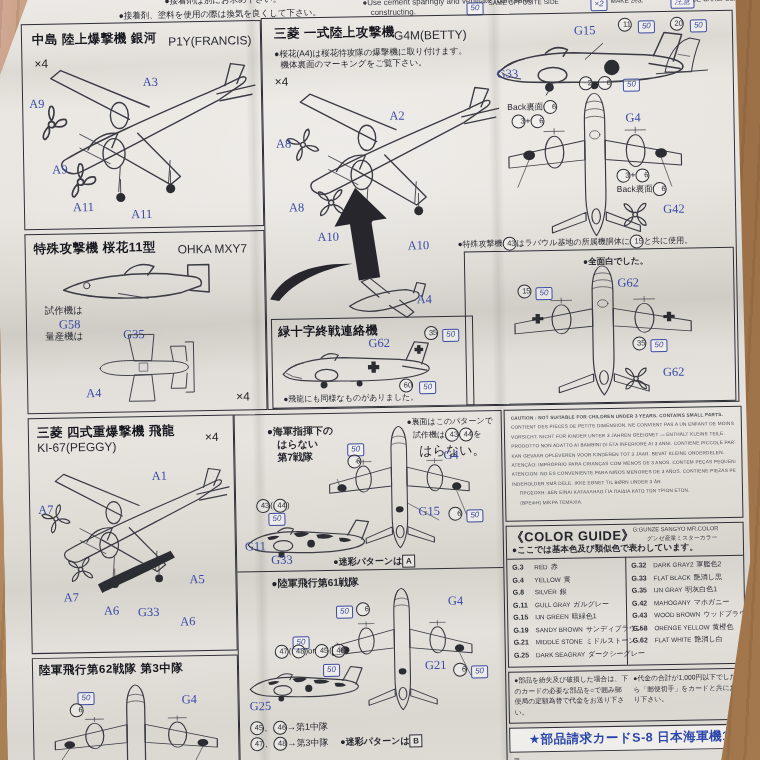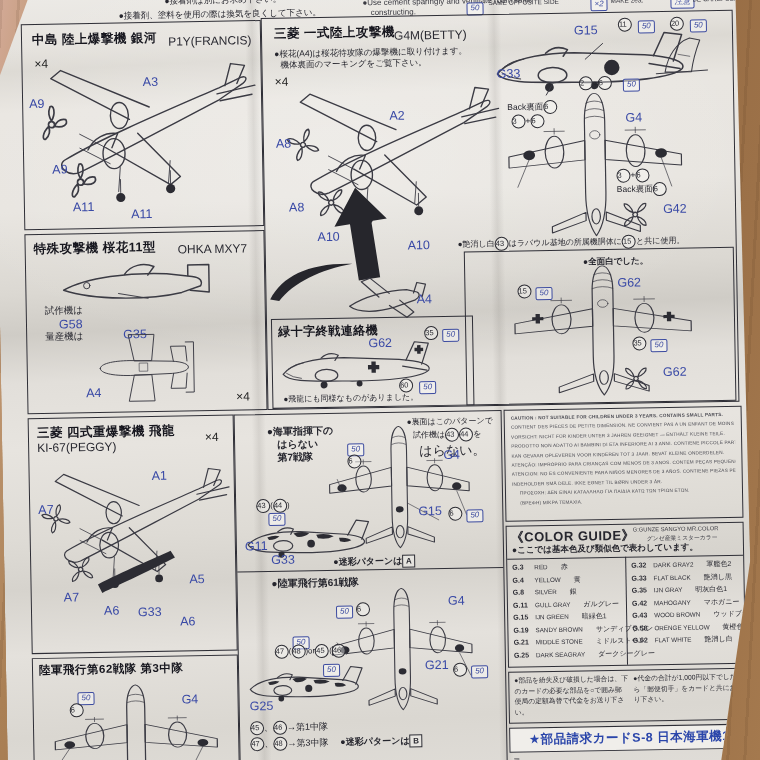--- a/index.html
+++ b/index.html
@@ -13,34 +13,34 @@
     clip-path:polygon(34px 0,741px 0,746px 575px,710px 796px,0 796px,0 88px);
     background:
      radial-gradient(ellipse 600px 300px at 45% 20%,rgba(255,255,255,.25),rgba(255,255,255,0) 70%),
      linear-gradient(178deg,#eceae6 0,#e6e3de 6%,#dcd9d3 9%,#e9e6e1 14%,#e8e5e0 26%,#dbd8d2 36%,#cfccc6 41%,#e2dfda 47%,#e7e4df 55%,#dedbd5 66%,#d6d3cd 72%,#e4e1dc 80%,#dad7d1 90%,#e1ded9 100%);
     box-shadow:6px 0 10px rgba(40,20,5,.45);}
   .crease-v{position:absolute;top:0;bottom:0;width:14px;background:linear-gradient(90deg,rgba(0,0,0,0),rgba(90,85,80,.12),rgba(0,0,0,0));}
   .box{position:absolute;border:1.6px solid #2e2e36;box-sizing:border-box;}
   .abs{position:absolute;white-space:nowrap;}
   .t1{font-weight:bold;font-size:12.5px;color:#17171f;letter-spacing:.5px;}
   .t2{font-size:12px;color:#2a2a32;}
-  .pl{font-size:12.5px;color:#3a4aa6;}
+  .pl{font-size:12.5px;color:#3a4aa6;font-family:Liberation Serif, serif;}
   .note{font-size:8.5px;color:#26262e;}
   .qty{font-size:12px;color:#222;}
   .b50{display:inline-block;border:1.3px solid #3c4ba0;color:#3c4ba0;font-size:8px;font-style:italic;
        padding:0 3px;line-height:10px;height:11px;border-radius:2px;background:rgba(250,250,248,.55);}
   .c{display:inline-block;border:1px solid #2c2c33;color:#2c2c33;border-radius:50%;width:12px;height:12px;
-     line-height:12px;font-size:7.5px;text-align:left;background:rgba(250,250,248,.4);vertical-align:middle;}
+     line-height:12px;font-size:7.5px;text-align:right;background:rgba(250,250,248,.4);vertical-align:middle;}
   .bx{display:inline-block;border:1px solid #2c2c33;color:#2c2c33;width:11px;height:11px;line-height:11px;
       font-size:8px;text-align:center;background:rgba(250,250,248,.4);vertical-align:middle;}
   .tiny{font-size:6.5px;color:#3a3a42;}
   .cl{font-size:4.7px;color:#4c4c54;letter-spacing:.2px;margin:0 0 4.4px 0;white-space:nowrap;overflow:hidden;}
   .crow{display:flex;align-items:baseline;height:12.5px;white-space:nowrap;}
   .crow .cc{width:22px;font-size:7px;font-weight:bold;color:#2b2b33;flex:none;}
-  .crow .ce{font-size:6.3px;color:#34343c;margin-right:13px;}
+  .crow .ce{font-size:6.3px;color:#34343c;margin-right:3px;}
   .crow .cj{font-size:7px;color:#2b2b33;}
   svg{position:absolute;overflow:visible;}
   .ln{fill:none;stroke:#3b3b44;stroke-width:1.4;stroke-linejoin:round;stroke-linecap:round;}
   .th{stroke-width:.9;}
   .fl{fill:#2c2c33;stroke:none;}
   .banner{position:absolute;border:1.6px solid #2e2e36;background:#f0eeea;color:#2b46aa;font-weight:bold;
           font-size:12.5px;text-align:center;line-height:22px;letter-spacing:.5px;}
 </style>
 </head>
 <body>
@@ -256,21 +256,21 @@
         <path class="fl" d="M160,12 h3 v-3 h4 v3 h3 v4 h-3 v3 h-4 v-3 h-3 Z"></path>
       </svg>
       <span class="abs pl" style="left:96px;top:18px">G62</span>
       <span class="abs" style="left:152px;top:6px"><span class="c">35</span></span>
       <span class="abs" style="left:170px;top:6px"><span class="b50">50</span></span>
       <span class="abs" style="left:126px;top:58px"><span class="c">60</span></span>
       <span class="abs" style="left:146px;top:58px"><span class="b50">50</span></span>
       <span class="abs note" style="left:10px;top:74px;font-size:8px">●飛龍にも同様なものがありました。</span>
     </div>
 
-    <span class="abs note" style="left:192px;top:222px;font-size:8px"><span>●艶消し白</span><span class="c">43</span><span>はラバウル基地の所属機胴体に</span><span class="c">15</span><span>と共に使用。</span></span>
+    <span class="abs note" style="left:192px;top:222px;font-size:8px"><span>●特殊攻撃機</span><span class="c">43</span><span>はラバウル基地の所属機胴体に</span><span class="c">15</span><span>と共に使用。</span></span>
     <div class="box" style="left:198px;top:236px;width:270px;height:154px;border-width:1.4px">
       <span class="abs note" style="left:118px;top:6px;font-weight:bold">●全面白でした。</span>
       <svg style="left:42px;top:12px" width="190" height="138" viewBox="0 0 220 220" preserveAspectRatio="none">
         <use href="#btop"></use>
         <path class="fl" d="M28,86 h4 v-5 h5 v5 h4 v5 h-4 v5 h-5 v-5 h-4 Z"></path>
         <path class="fl" d="M180,86 h4 v-5 h5 v5 h4 v5 h-4 v5 h-5 v-5 h-4 Z"></path>
       </svg>
       <span class="abs" style="left:52px;top:30px"><span class="c">15</span></span>
       <span class="abs" style="left:70px;top:30px"><span class="b50">50</span></span>
       <span class="abs pl" style="left:152px;top:26px">G62</span>

